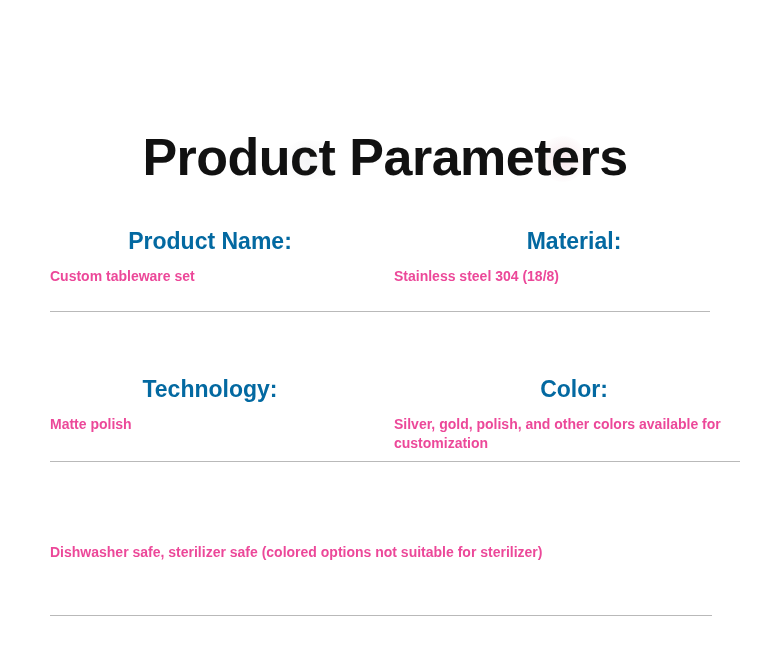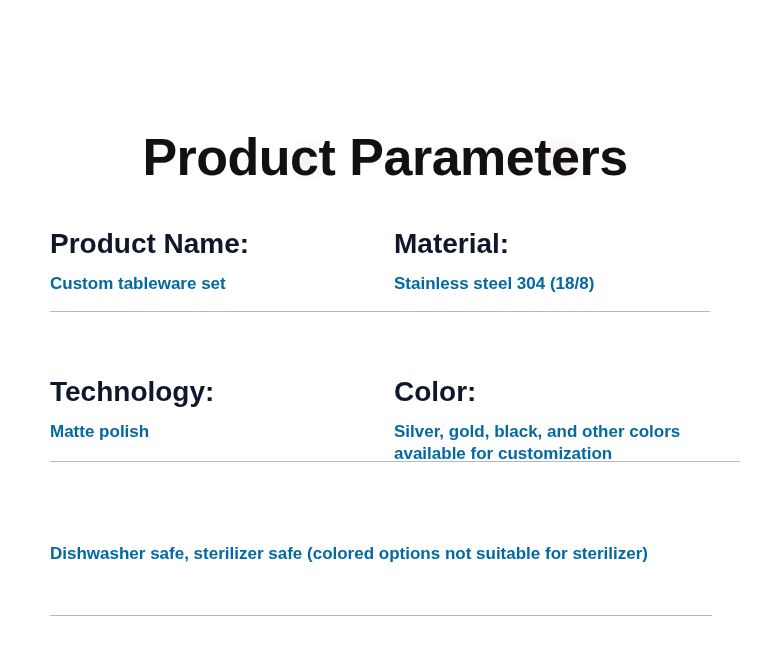--- a/index.html
+++ b/index.html
@@ -64,30 +64,31 @@
     right: 0;
   }
   .cell {
     position: absolute;
     top: 0;
   }
   .cell-left  { left: 50px;  width: 320px; }
   .cell-right { left: 394px; width: 360px; }
 
   .param-label {
-    font-size: 28px;
+    font-size: 23px;
     font-weight: 700;
-    color: #0f172a;
+    color: #0369a1;
     line-height: 1.15;
     white-space: nowrap;
+    text-align: center;
   }
   .param-value {
-    font-size: 17px;
+    font-size: 14px;
     font-weight: 700;
-    color: #0369a1;
+    color: #ec4899;
     line-height: 1.3;
     margin-top: 13px;
   }
   .param-value.indent {
   }
 
   .divider {
     position: absolute;
     height: 1px;
     background: #b9b9b9;
@@ -129,21 +130,21 @@
   </div>
   <div class="divider" id="divider-1"></div>
 
   <div class="row" id="row-2">
     <div class="cell cell-left">
       <div class="param-label">Technology:</div>
       <div class="param-value indent">Matte polish</div>
     </div>
     <div class="cell cell-right">
       <div class="param-label">Color:</div>
-      <div class="param-value">Silver, gold, black, and other colors available for customization</div>
+      <div class="param-value">Silver, gold, polish, and other colors available for customization</div>
     </div>
   </div>
   <div class="divider" id="divider-2"></div>
 
   <div class="row" id="row-3">
     <div class="cell cell-left" style="width:690px">
       <div class="param-value">Dishwasher safe, sterilizer safe (colored options not suitable for sterilizer)</div>
     </div>
   </div>
   <div class="divider" id="divider-3"></div>

